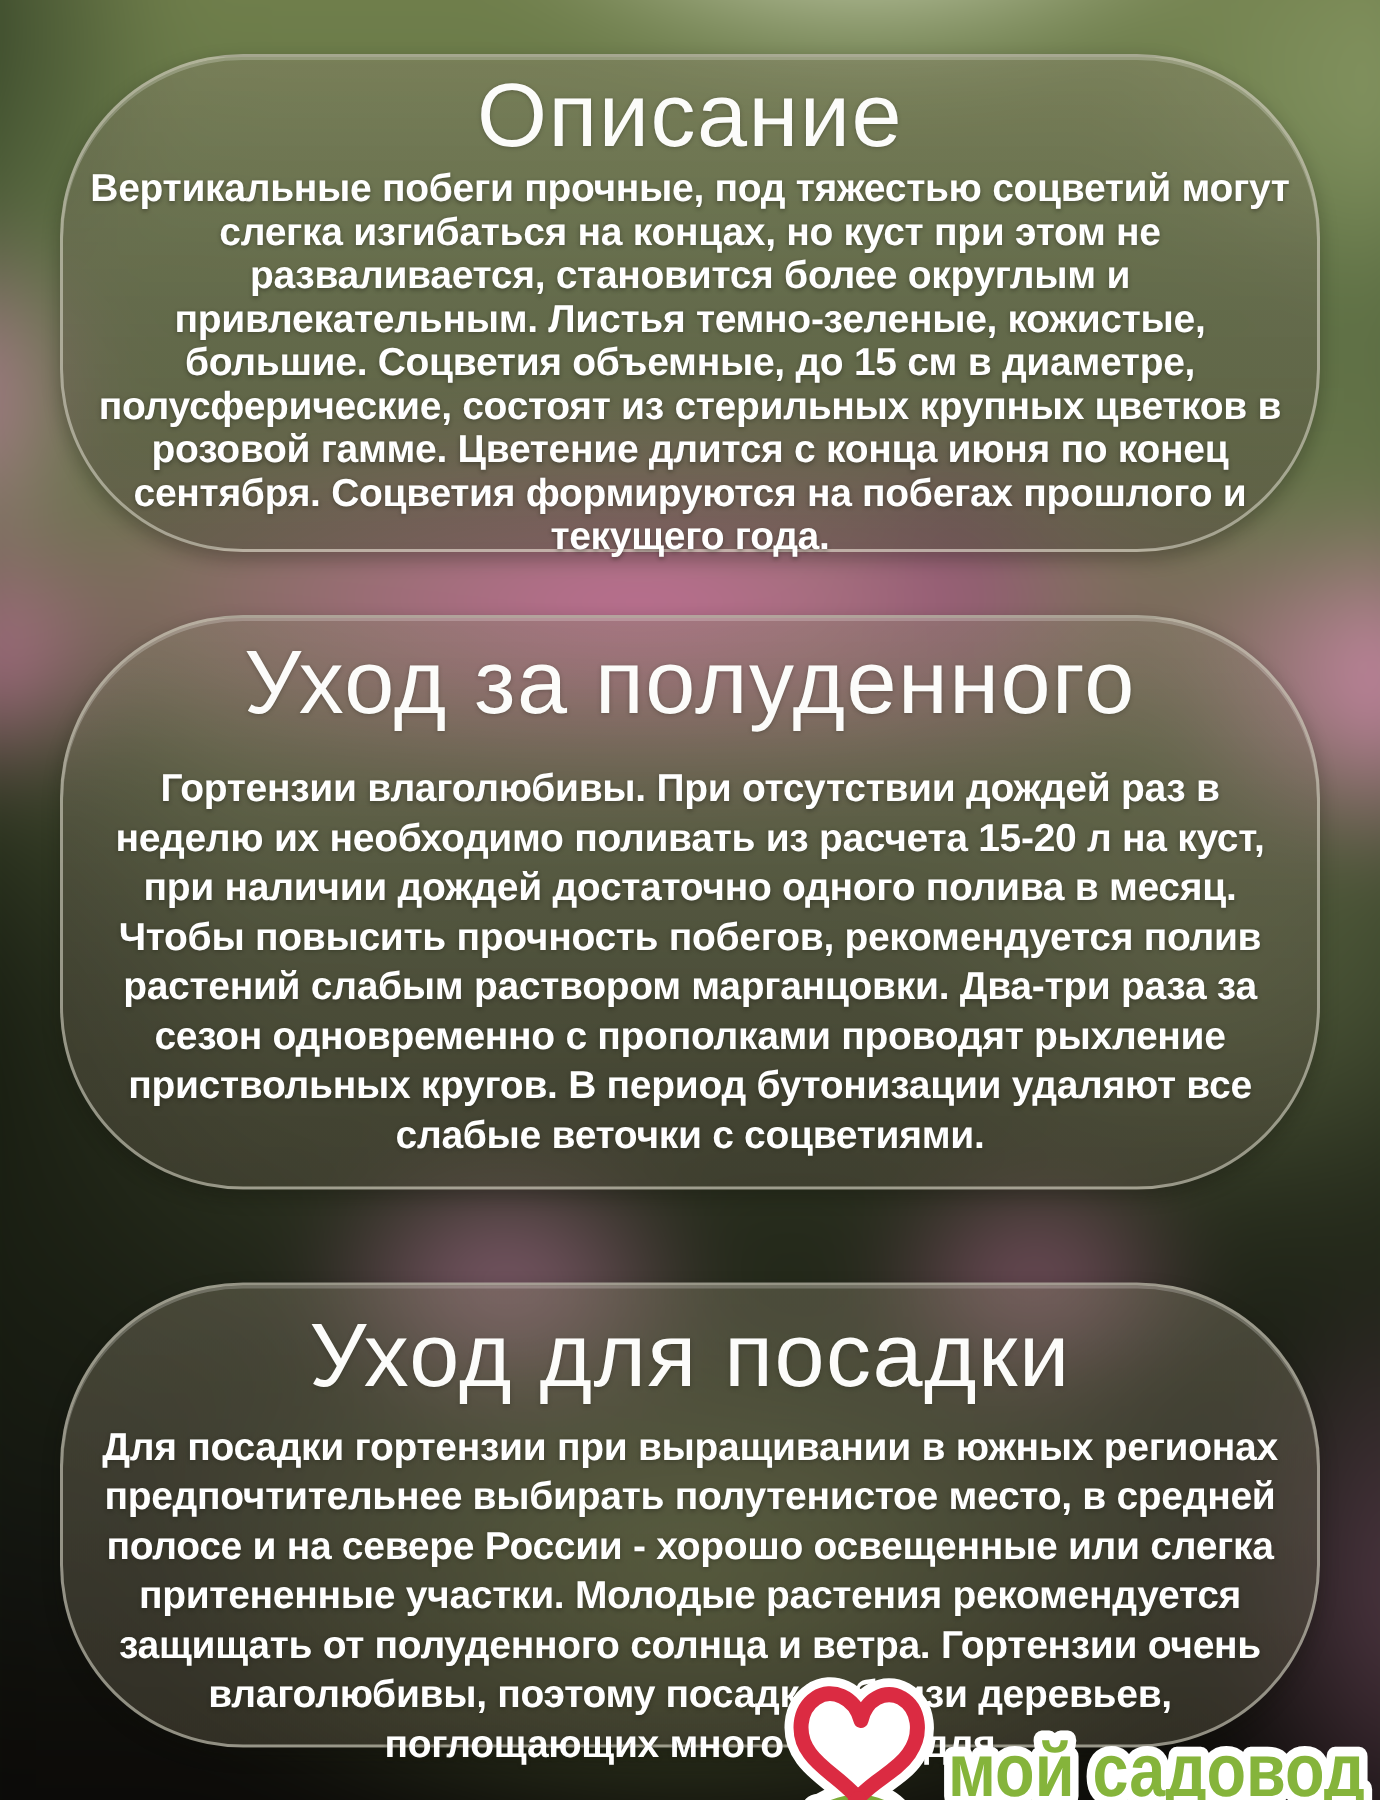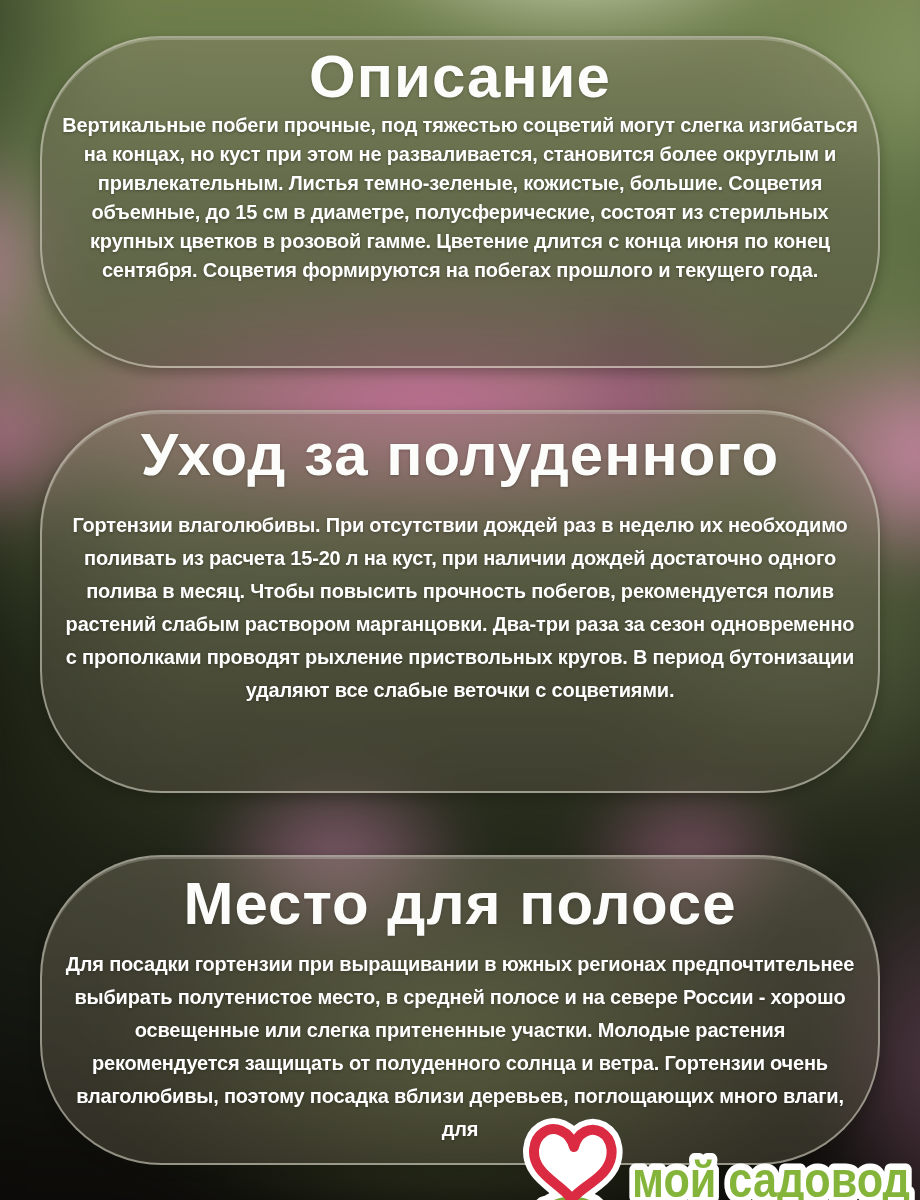--- a/index.html
+++ b/index.html
@@ -43,32 +43,32 @@
     box-sizing: border-box;
     border-radius: 122px;
     border: 2px solid rgba(224,223,208,0.55);
     background: linear-gradient(180deg, rgba(140,133,112,0.38), rgba(82,78,62,0.52));
     box-shadow: inset 0 2px 0 rgba(255,255,255,0.22), 0 5px 12px rgba(15,15,8,0.28);
     color: #ffffff;
     text-align: center;
   }
   .panel h2 {
     margin: 0;
-    font-weight: 700;
+    font-weight: 400;
     font-size: 60px;
     line-height: 1.02;
     letter-spacing: 1px;
     color: #fcfcfa;
     text-shadow: 0 1px 3px rgba(40,40,30,0.35);
   }
   .panel p {
     margin: 4px auto 0;
     width: 802px;
     font-weight: bold;
-    font-size: 20px;
+    font-size: 26px;
     text-shadow: 0 1px 3px rgba(30,30,20,0.45);
     letter-spacing: -0.2px;
   }
   .panel-description { top: 36px;  height: 332px; padding-top: 8px;  }
   .panel-description p { line-height: 29px; }
   .panel-care        { top: 410px; height: 383px; padding-top: 12px; }
   .panel-care p      { line-height: 33px; margin-top: 24px; }
   .panel-place       { top: 855px; height: 310px; padding-top: 16px; }
   .panel-place p     { line-height: 33px; margin-top: 14px; }
   .logo {
@@ -91,21 +91,21 @@
     <h2>Описание</h2>
     <p>Вертикальные побеги прочные, под тяжестью соцветий могут слегка изгибаться на концах, но куст при этом не разваливается, становится более округлым и привлекательным. Листья темно-зеленые, кожистые, большие. Соцветия объемные, до 15 см в диаметре, полусферические, состоят из стерильных крупных цветков в розовой гамме. Цветение длится с конца июня по конец сентября. Соцветия формируются на побегах прошлого и текущего года.</p>
   </section>
 
   <section class="panel panel-care">
     <h2>Уход за полуденного</h2>
     <p>Гортензии влаголюбивы. При отсутствии дождей раз в неделю их необходимо поливать из расчета 15-20 л на куст, при наличии дождей достаточно одного полива в месяц. Чтобы повысить прочность побегов, рекомендуется полив растений слабым раствором марганцовки. Два-три раза за сезон одновременно с прополками проводят рыхление приствольных кругов. В период бутонизации удаляют все слабые веточки с соцветиями.</p>
   </section>
 
   <section class="panel panel-place">
-    <h2>Место для полосе</h2>
+    <h2>Уход для посадки</h2>
     <p>Для посадки гортензии при выращивании в южных регионах предпочтительнее выбирать полутенистое место, в средней полосе и на севере России - хорошо освещенные или слегка притененные участки. Молодые растения рекомендуется защищать от полуденного солнца и ветра. Гортензии очень влаголюбивы, поэтому посадка вблизи деревьев, поглощающих много влаги, для</p>
   </section>
 
   <div class="logo">
     <svg width="400" height="115" viewBox="0 0 400 115" xmlns="http://www.w3.org/2000/svg">
 
       <g>
         <path d="M54 36 C50 20 34 14 24 21 C12 29 11 46 20 58 C28 69 42 76 52 88 C62 76 78 70 86 58 C95 45 93 28 81 21 C70 15 57 22 54 36 Z" fill="#ffffff" stroke="#ffffff" stroke-width="22" stroke-linejoin="round"></path>
         <path d="M52 88 C46 98 34 102 25 96" fill="none" stroke="#ffffff" stroke-width="22" stroke-linecap="round"></path>
         <path d="M28 92 C44 82 68 84 78 95 C70 108 44 111 32 103 C27 99 26 95 28 92 Z" fill="#ffffff" stroke="#ffffff" stroke-width="16" stroke-linejoin="round"></path>

